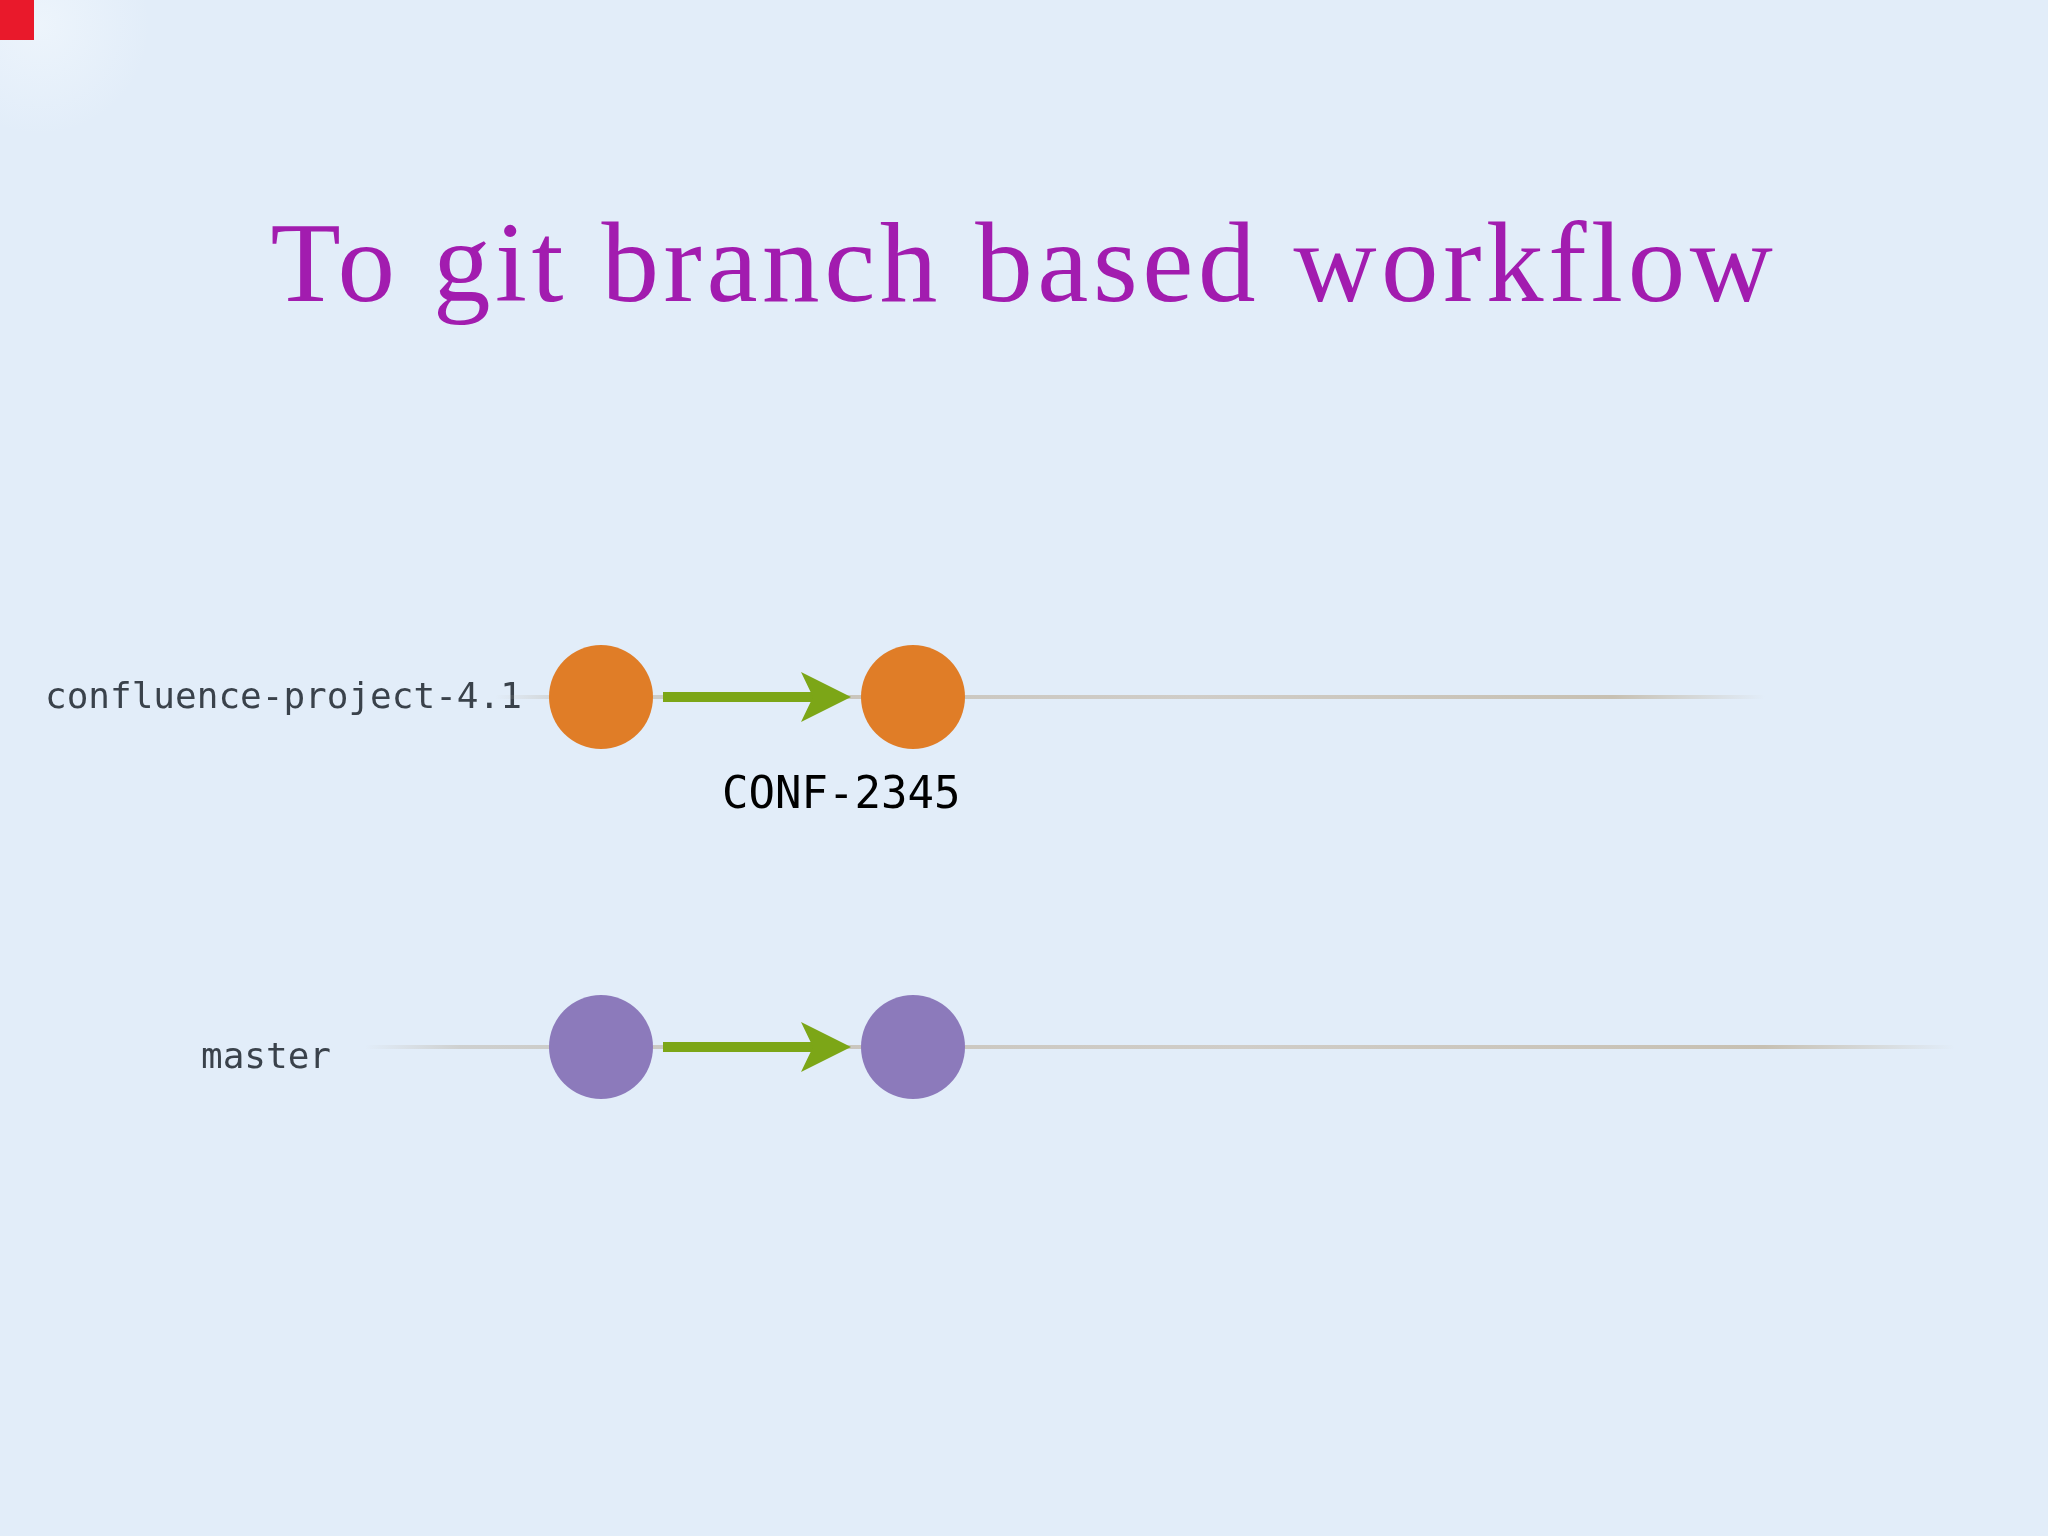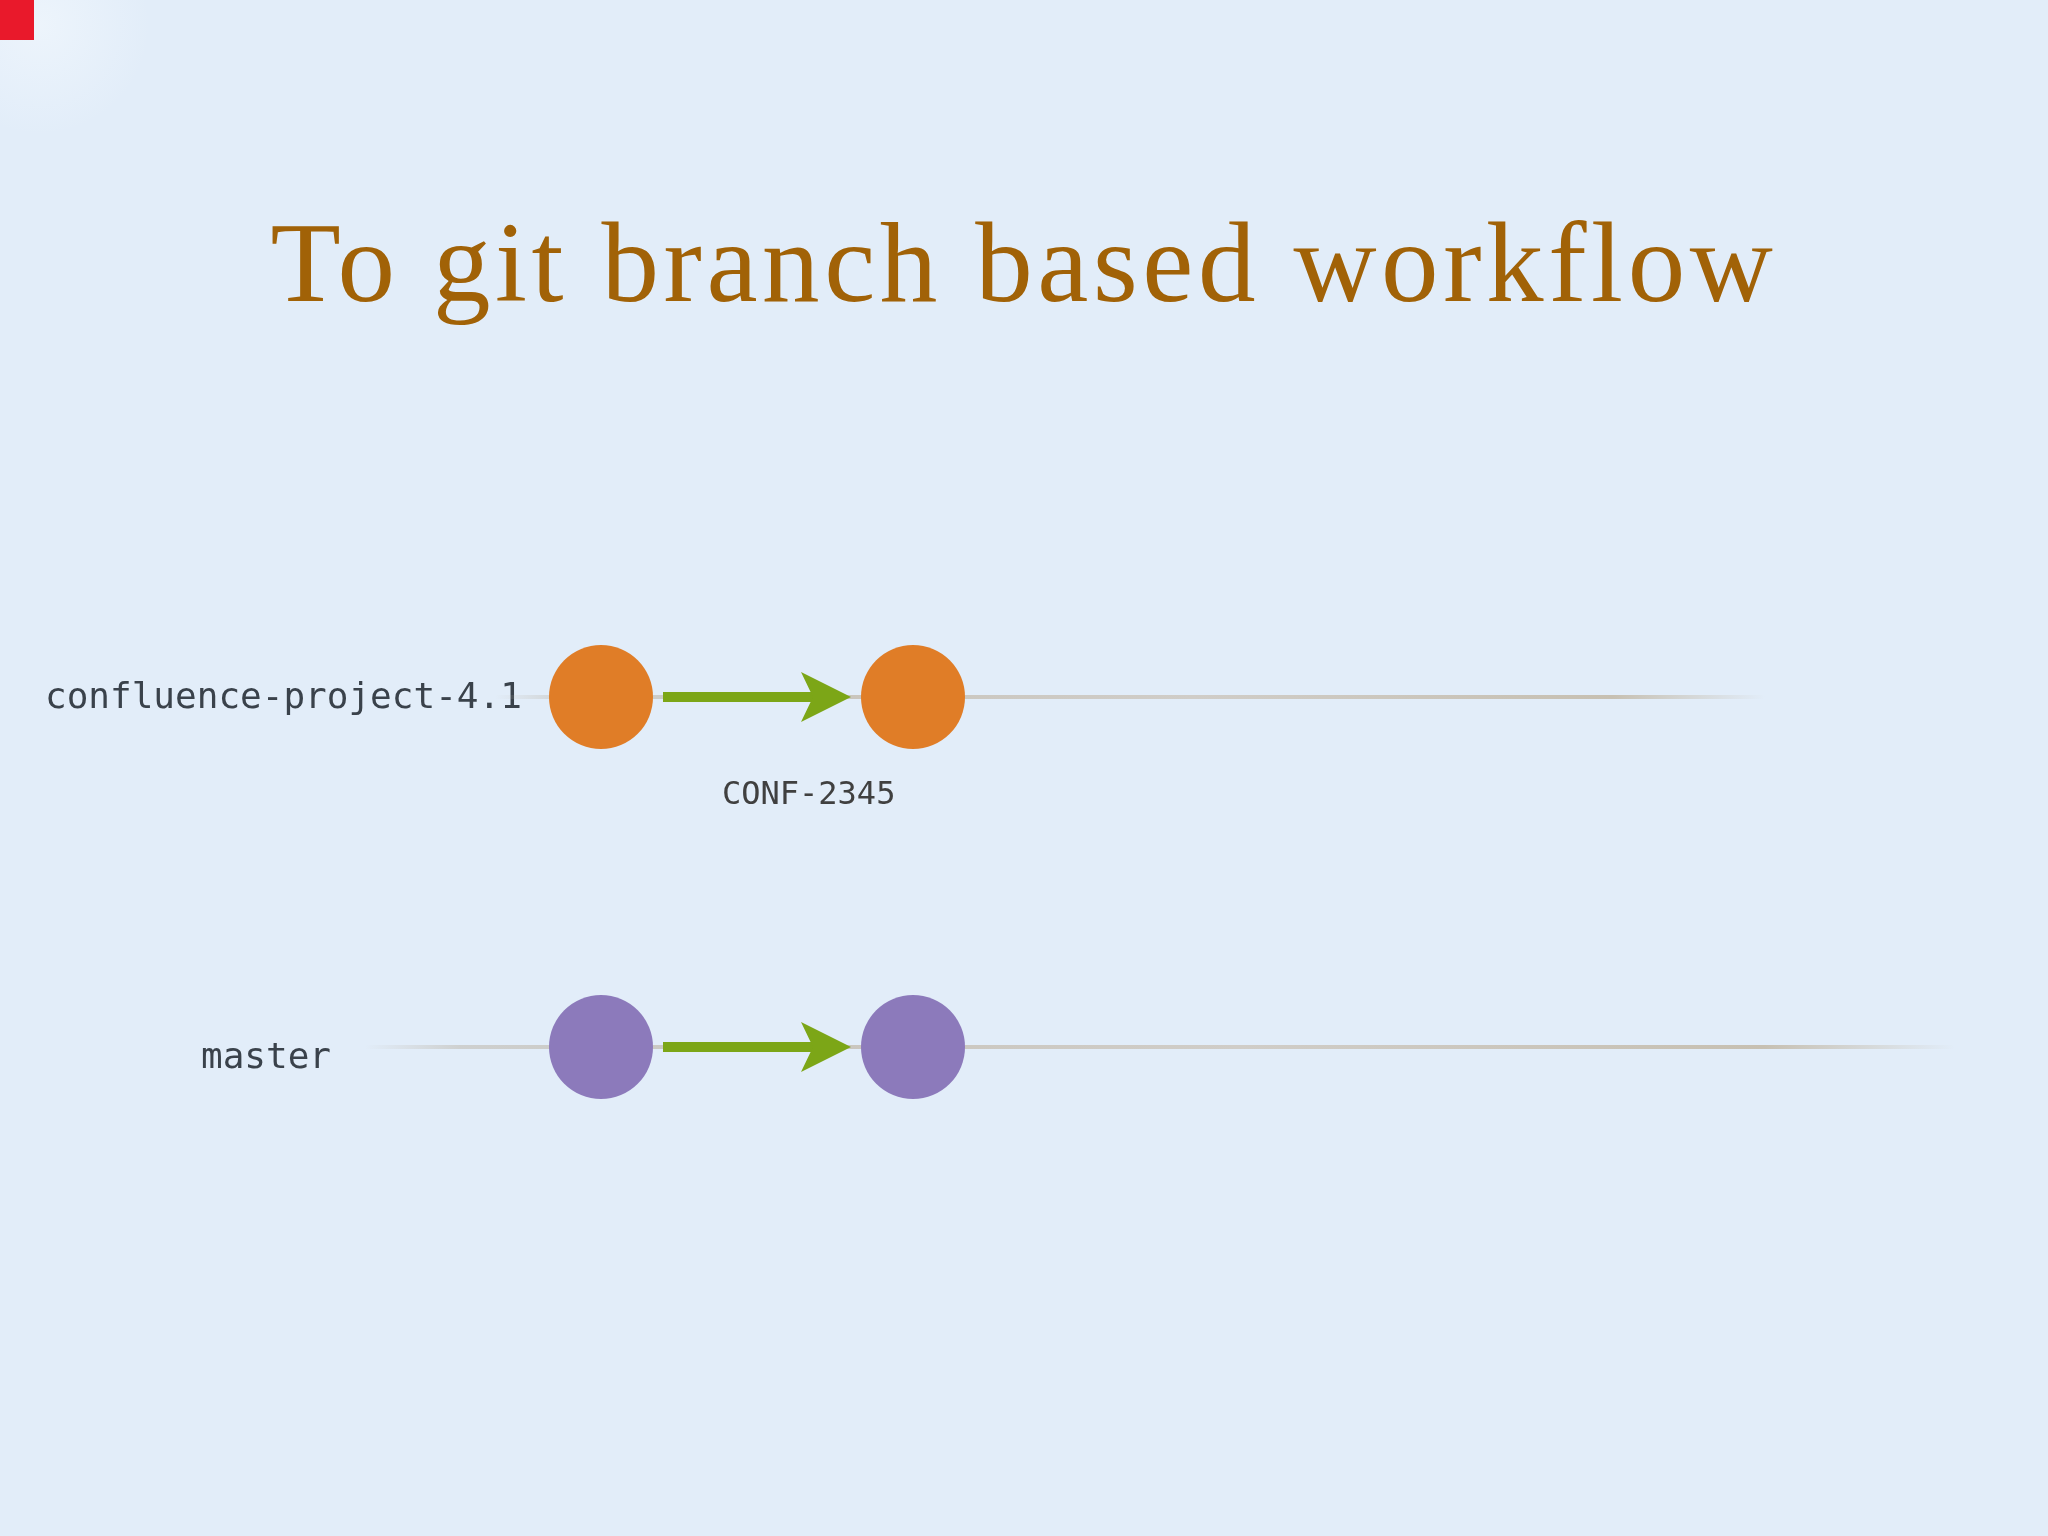--- a/index.html
+++ b/index.html
@@ -28,21 +28,21 @@
     left: 0;
     top: 200px;
     width: 2048px;
     margin: 0;
     text-align: center;
     font-family: "Liberation Serif", serif;
     font-weight: 400;
     font-size: 115px;
     line-height: 1.1;
     letter-spacing: 0.04em;
-    color: #a16207;
+    color: #a21caf;
   }
   .branch-row { position: absolute; left: 0; width: 2048px; }
   .branch-label {
     position: absolute;
     font-family: "DejaVu Sans Mono", monospace;
     font-size: 36px;
     line-height: 36px;
     color: #3a424b;
     white-space: pre;
   }
@@ -63,23 +63,23 @@
     width: 104px;
     height: 104px;
     border-radius: 50%;
   }
   .commit-node.orange { background: #e07d27; }
   .commit-node.purple { background: #8c7abb; }
   .commit-arrow { position: absolute; width: 205px; height: 58px; }
   .commit-arrow-label {
     position: absolute;
     font-family: "DejaVu Sans Mono", monospace;
-    font-size: 32px;
+    font-size: 44px;
     line-height: 36px;
-    color: #404040;
+    color: #000000;
     white-space: pre;
   }
 </style>
 </head>
 <body>
 
 <div>
 
   <div class="corner-marker"></div>
 

